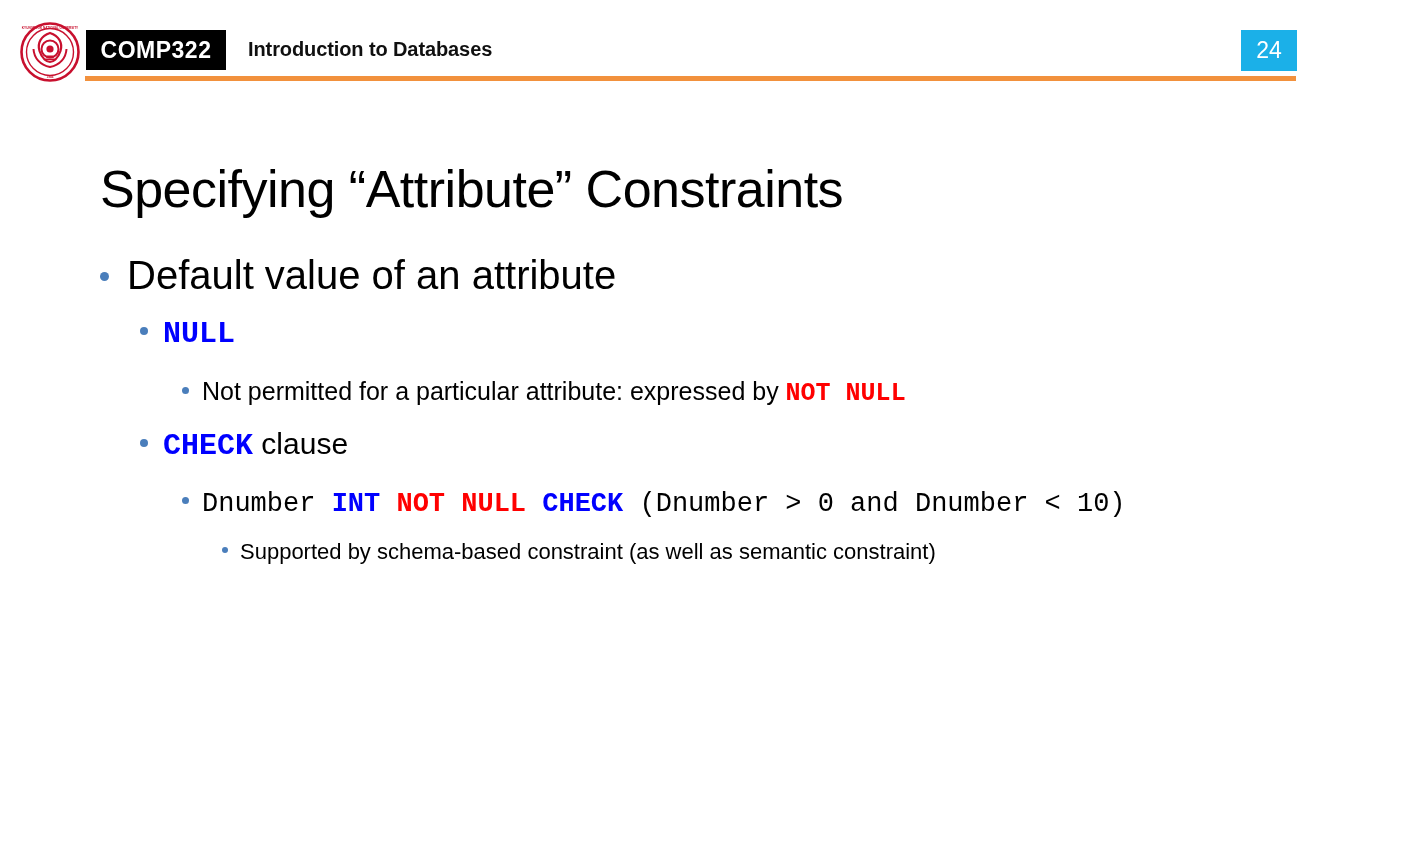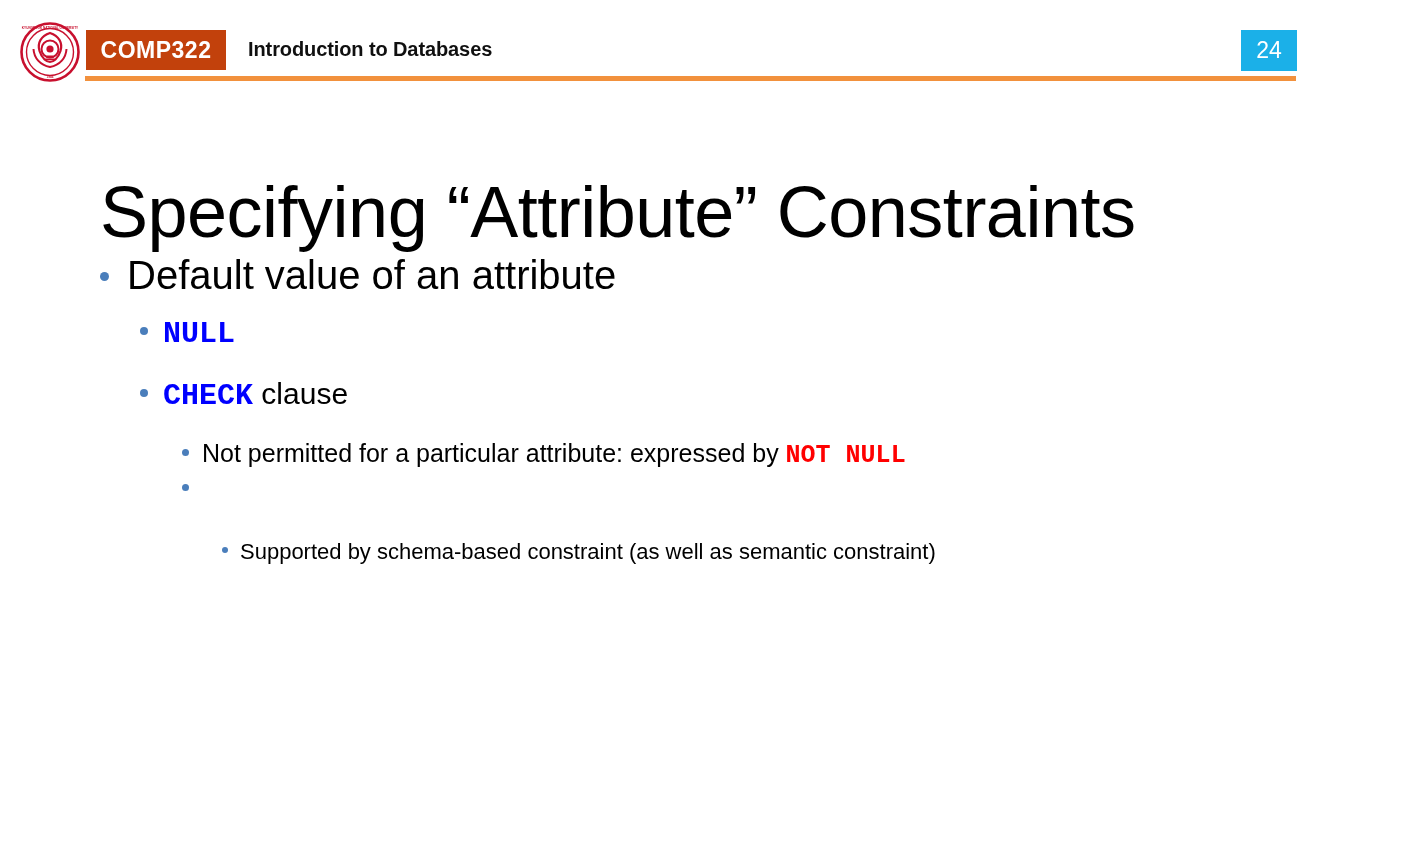--- a/index.html
+++ b/index.html
@@ -31,21 +31,21 @@
     top: 22px;
     width: 60px;
     height: 60px;
   }
   .course-badge {
     position: absolute;
     left: 86px;
     top: 30px;
     width: 140px;
     height: 40px;
-    background: #c2410c;
+    background: #000000;
     color: #ffffff;
     font-family: "Liberation Sans", sans-serif;
     font-weight: bold;
     font-size: 23px;
     letter-spacing: 0.5px;
     display: flex;
     align-items: center;
     justify-content: center;
     line-height: 1;
   }
@@ -85,21 +85,21 @@
     background: #F2913D;
   }
 
   
   .slide-title {
     position: absolute;
     left: 100px;
     top: 128px;
     font-family: "Liberation Sans", sans-serif;
     font-weight: normal;
-    font-size: 72px;
+    font-size: 52px;
     line-height: 1;
     color: #000000;
     letter-spacing: -0.5px;
     white-space: nowrap;
   }
 
   
   .slide-body {
     position: absolute;
     left: 0;
@@ -217,32 +217,33 @@
     <span class="dot"></span>
     <span class="txt">Default value of an attribute</span>
   </div>
 
 
   <div class="bullet-row lvl2">
     <span class="dot"></span>
     <span class="txt"><span class="code kw-blue">NULL</span></span>
   </div>
 
+  <div class="bullet-row lvl3">
+    <span class="dot"></span>
+    <span class="txt"><span class="plain">Not permitted for a particular attribute: expressed by </span><span class="code kw-red">NOT NULL</span></span>
+  </div>
+
   <div class="bullet-row lvl2">
     <span class="dot"></span>
     <span class="txt"><span class="code kw-blue">CHECK</span><span class="plain">  clause</span></span>
   </div>
 
-  <div class="bullet-row lvl3">
-    <span class="dot"></span>
-    <span class="txt"><span class="plain">Not permitted for a particular attribute: expressed by </span><span class="code kw-red">NOT NULL</span></span>
-  </div>
-
   <div class="bullet-row lvl3code">
     <span class="dot"></span>
+    <span class="txt"><span class="kw-black">Dnumber </span><span class="kw-blue">INT</span><span class="kw-black"> </span><span class="kw-red">NOT NULL</span><span class="kw-black"> </span><span class="kw-blue">CHECK</span><span class="kw-black"> (Dnumber &gt; 0 and Dnumber &lt; 10)</span></span>
   </div>
 
 
   <div class="bullet-row lvl4">
     <span class="dot"></span>
     <span class="txt">Supported by schema-based constraint (as well as semantic constraint)</span>
   </div>
 
 </div>
 

